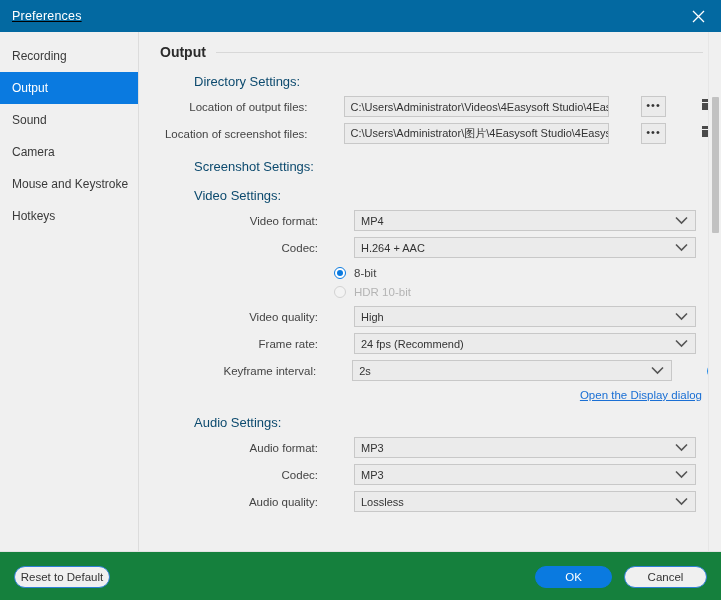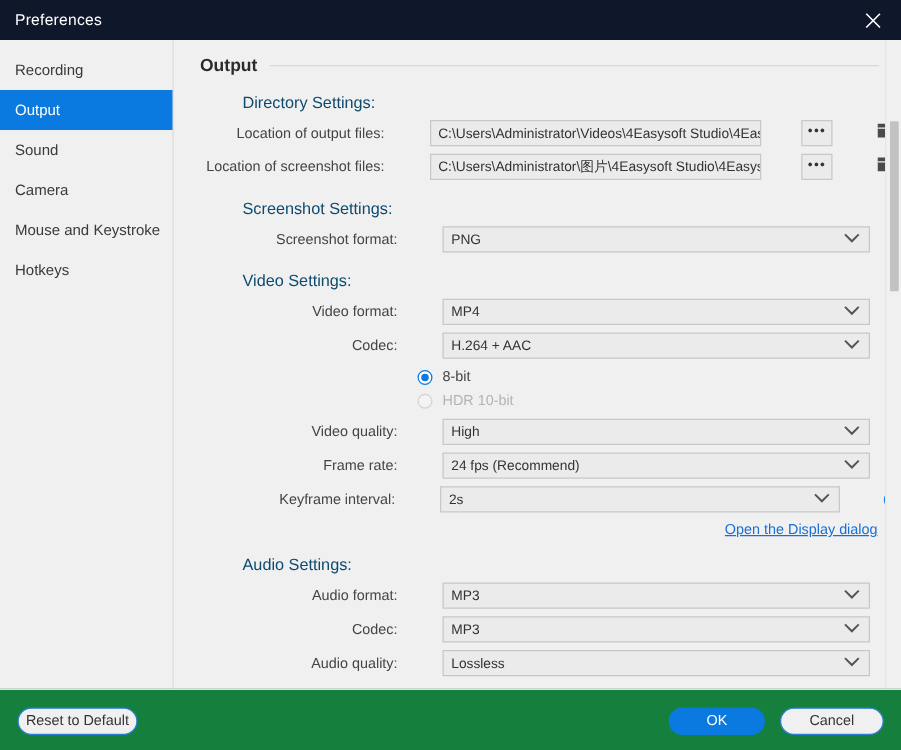--- a/index.html
+++ b/index.html
@@ -7,21 +7,21 @@
     width: 721px; height: 600px;
     font-family: "Liberation Sans", sans-serif;
     background: #f0f0f0;
     overflow: hidden;
   }
   .window { position: relative; width: 721px; height: 600px; background: #f0f0f0; }
 
   
   .titlebar {
     position: absolute; top: 0; left: 0; width: 721px; height: 32px;
-    background: #0f172a; display: flex; align-items: center;
+    background: #0369a1; display: flex; align-items: center; text-decoration: underline;
   }
   .titlebar-title {
     margin-left: 12px; color: #ffffff; font-size: 12.5px; letter-spacing: .2px;
   }
   .titlebar-close {
     position: absolute; right: 0; top: 0; width: 46px; height: 32px;
     display: flex; align-items: center; justify-content: center; cursor: pointer;
   }
   .titlebar-close svg { display: block; }
 
@@ -211,31 +211,20 @@
           <svg width="18" height="15" viewBox="0 0 18 15">
               <path d="M0 2 h7 l1.6 2 H18 v9 H0 Z" fill="#4a4a4a"></path>
               <rect x="0" y="5" width="18" height="1" fill="#f0f0f0"></rect>
             </svg>
         </span>
       </div>
     </div>
 
     <div class="group-head">Screenshot Settings:</div>
 
-    <div class="row">
-      <span class="row-label">Screenshot format:</span>
-      <div class="select wide">
-        <span>PNG</span>
-        <span class="caret">
-          <svg width="13" height="9" viewBox="0 0 13 9">
-              <path d="M1 1.5 L6.5 7 L12 1.5" stroke="#555" stroke-width="1.6" fill="none"></path>
-            </svg>
-        </span>
-      </div>
-    </div>
 
     <div class="group-head">Video Settings:</div>
 
     <div class="row">
       <span class="row-label">Video format:</span>
       <div class="select wide">
         <span>MP4</span>
         <span class="caret">
           <svg width="13" height="9" viewBox="0 0 13 9">
               <path d="M1 1.5 L6.5 7 L12 1.5" stroke="#555" stroke-width="1.6" fill="none"></path>

